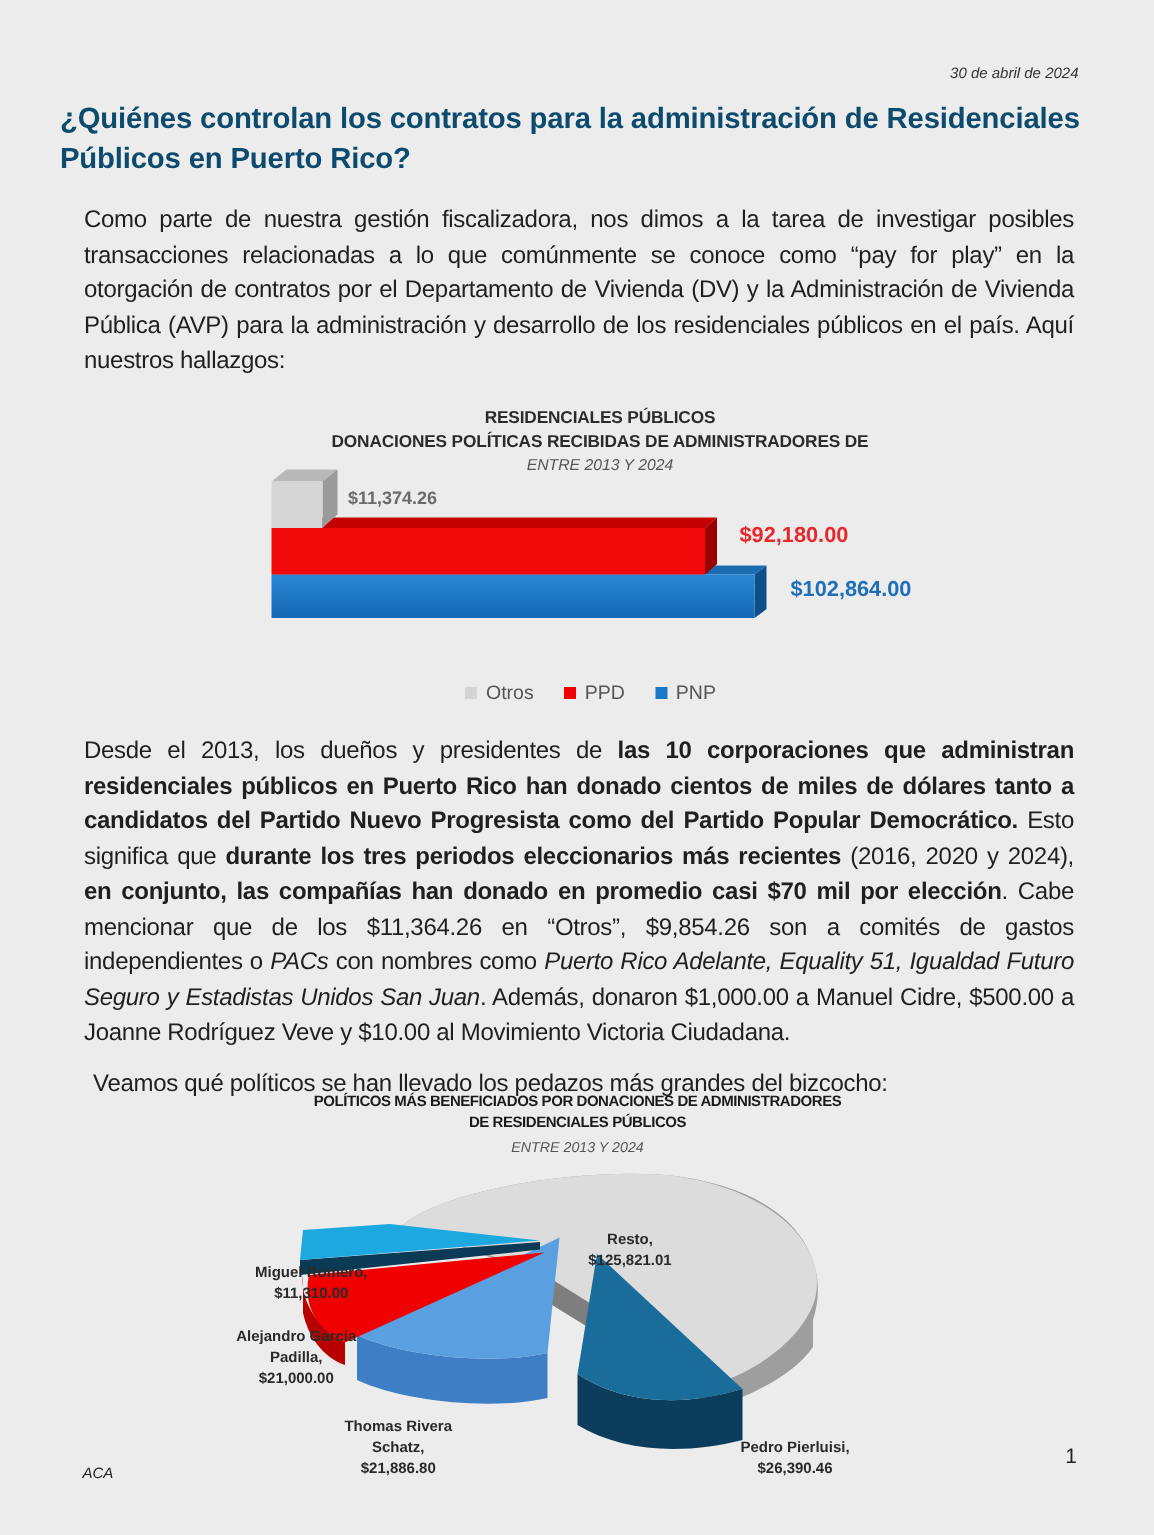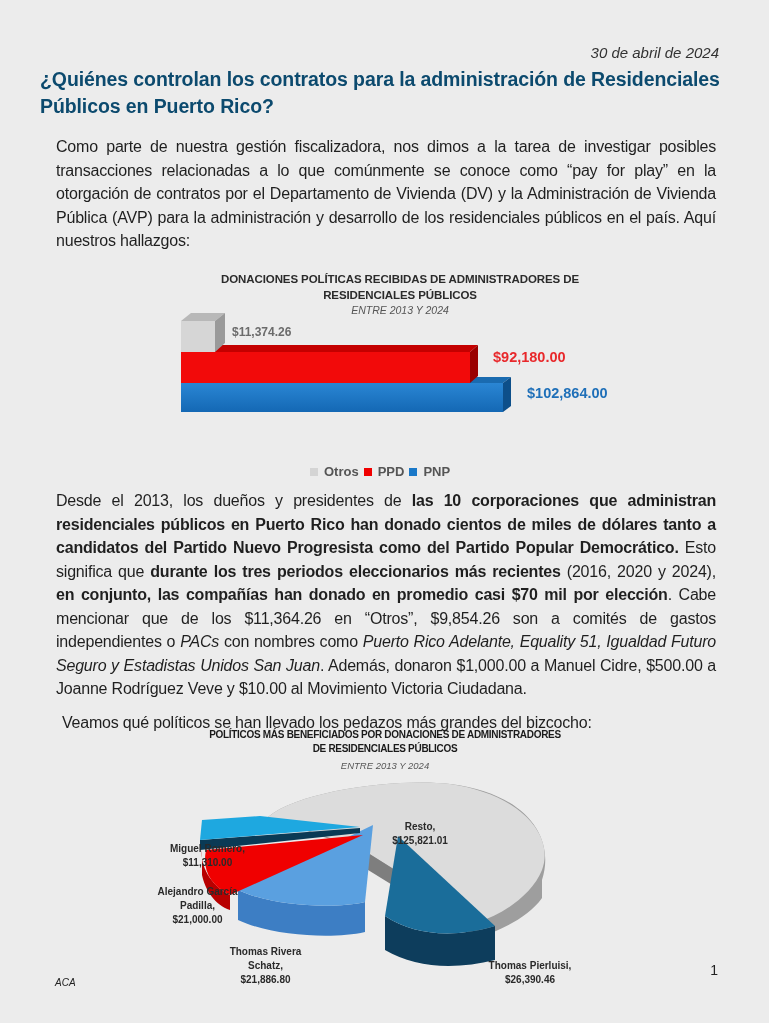--- a/index.html
+++ b/index.html
@@ -5,21 +5,21 @@
   html, body { margin:0; padding:0; }
   body {
     width:769px; height:1023px; overflow:hidden;
     background:#ececec;
     font-family:"Liberation Sans", sans-serif;
     color:#1a1a1a;
     position:relative;
   }
   .date {
     position:absolute; right:50px; top:44px;
-    font-style:italic; font-size:15px; color:#333;margin-left:24px;
+    font-style:italic; font-size:10px; color:#333;margin-left:24px;
   }
   .title {
     position:absolute; left:40px; right:40px; top:66px;
     font-weight:bold; font-size:19.5px; line-height:27px;
     color:#0c4a6e; letter-spacing:-0.1px;
   }
   .para {
     position:absolute; left:56px; width:660px;
     font-size:16px; line-height:23.5px; text-align:justify;
     color:#1f1f1f; letter-spacing:-0.2px;
@@ -40,22 +40,22 @@
     text-align:center; font-style:italic; font-size:10.5px; color:#555;
   }
   .bar-svg { position:absolute; left:170px; top:305px; }
   .bar-label {
     position:absolute; font-weight:bold; font-size:14.5px;
   }
   .lbl-otros { left:232px; top:325px; color:#6b6b6b; font-size:12px; }
   .lbl-ppd { left:493px; top:349px; color:#e8282b; }
   .lbl-pnp { left:527px; top:385px; color:#1e6fb8; }
   .legend {
-    position:absolute; top:464px; left:310px; display:flex; gap:5px;
-    font-size:13px; color:#555;font-weight:bold;
+    position:absolute; top:454px; left:310px; display:flex; gap:20px;
+    font-size:13px; color:#555;
   }
   .legend-item { display:flex; align-items:center; gap:6px; }
   .swatch { width:8px; height:8px; display:inline-block; }
 
   
   .pie-title {
     position:absolute; left:150px; width:470px; top:728px;
     text-align:center; font-weight:bold; font-size:10px; line-height:14px; color:#1a1a1a;
     letter-spacing:-0.3px;
   }
@@ -79,22 +79,22 @@
 </head>
 <body>
 
 <div class="date">30 de abril de 2024</div>
 <div class="title">¿Quiénes controlan los contratos para la administración de Residenciales Públicos en Puerto Rico?</div>
 
 <p class="para p1" style="margin:0">Como parte de nuestra gestión fiscalizadora, nos dimos a la tarea de investigar posibles transacciones relacionadas a lo que comúnmente se conoce como “pay for play” en la otorgación de contratos por el Departamento de Vivienda (DV) y la Administración de Vivienda Pública (AVP) para la administración y desarrollo de los residenciales públicos en el país. Aquí nuestros hallazgos:</p>
 
 <div>
   <div class="bar-title">
+    <div>RESIDENCIALES PÚBLICOS</div>
     <div>DONACIONES POLÍTICAS RECIBIDAS DE ADMINISTRADORES DE</div>
-    <div>RESIDENCIALES PÚBLICOS</div>
   </div>
   <div class="bar-sub">ENTRE 2013 Y  2024</div>
 
   <svg class="bar-svg" width="460" height="130" viewBox="0 0 460 130">
     <defs>
       <linearGradient id="gBlue" x1="0" y1="0" x2="0" y2="1">
         <stop offset="0" stop-color="#2a86d4"></stop>
         <stop offset="1" stop-color="#1468b4"></stop>
       </linearGradient>
     </defs>
@@ -190,19 +190,19 @@
     <div>Alejandro García</div>
     <div>Padilla,</div>
     <div>$21,000.00</div>
   </div>
   <div class="pie-label pl-thomas">
     <div>Thomas Rivera</div>
     <div>Schatz,</div>
     <div>$21,886.80</div>
   </div>
   <div class="pie-label pl-pedro">
-    <div>Thomas Pierluisi,</div>
+    <div>Pedro Pierluisi,</div>
     <div>$26,390.46</div>
   </div>
 </div>
 
 <div class="page-num">1</div>
 <div class="footer">ACA</div>
 
 </body></html>

